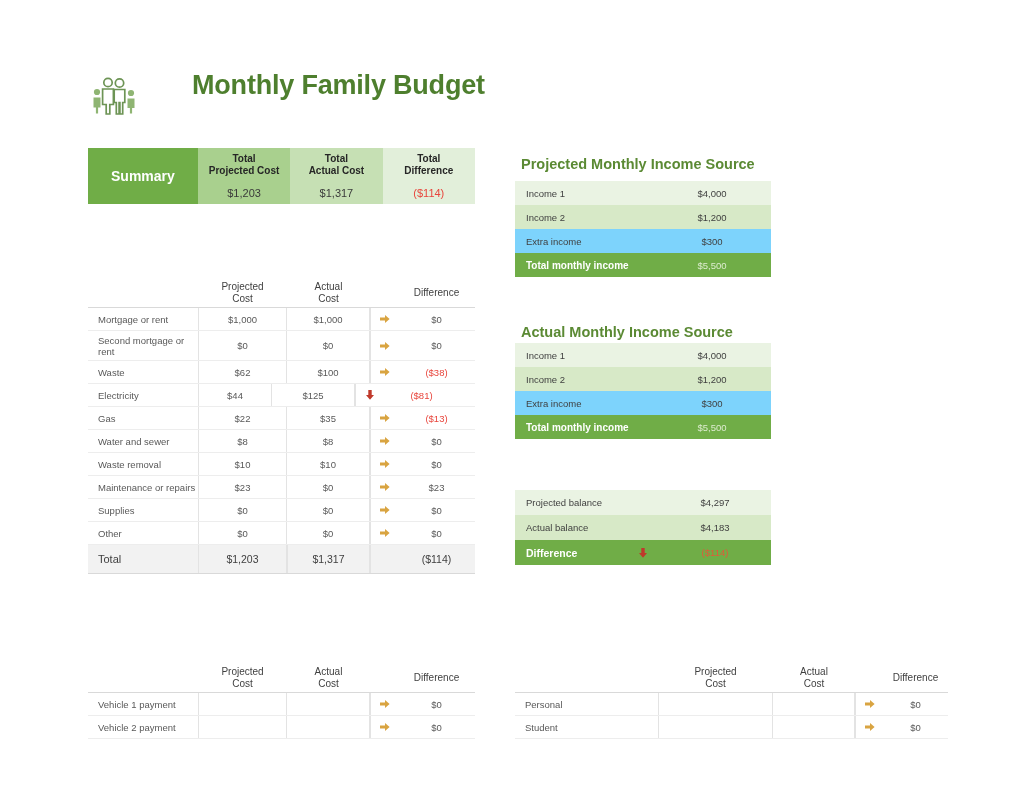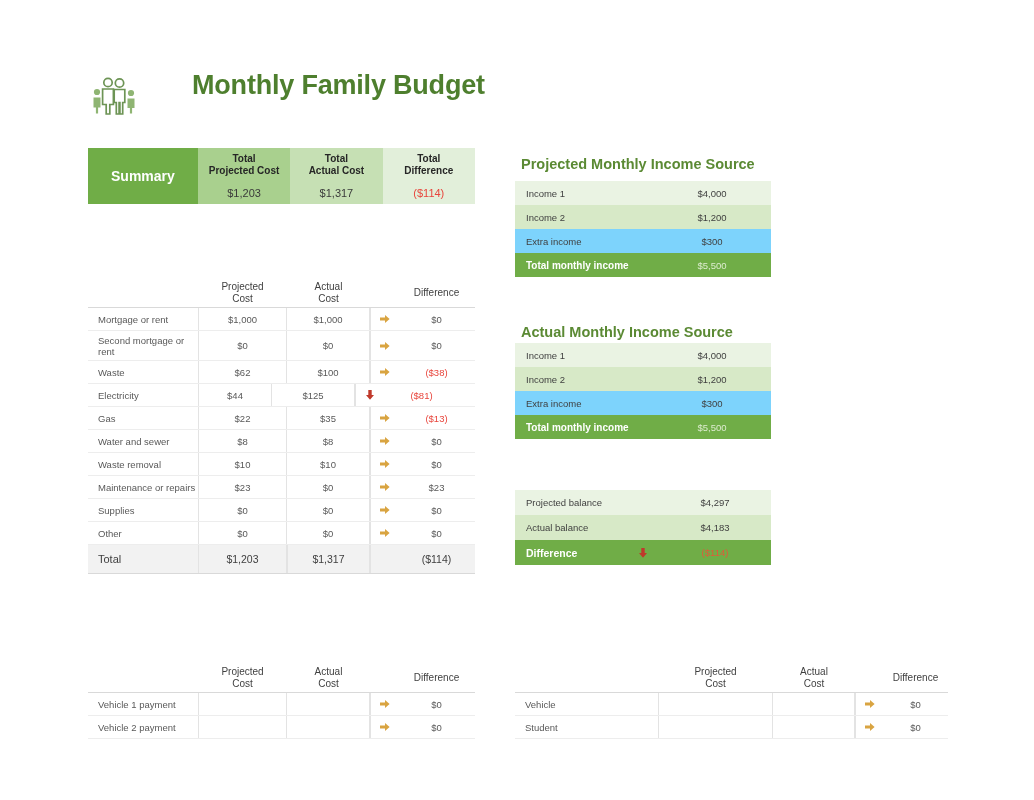--- a/index.html
+++ b/index.html
@@ -330,21 +330,21 @@
             <div>Actual</div>
             <div>Cost</div>
           </div>
         </div>
         <div class="c-icon" style="width:28px"></div>
         <div class="c-diff" style="width:65px">
           <div class="hd2">Difference</div>
         </div>
       </div>
       <div class="exp-row" style="min-height:23px">
-        <div class="c-name" style="width:143px">Vehicle</div>
+        <div class="c-name" style="width:143px">Personal</div>
         <div class="c-proj" style="width:115px"></div>
         <div class="c-act" style="width:82px"></div>
         <div class="c-icon" style="width:28px">
           <svg class="arrow" viewBox="0 0 12 12">
             <path d="M1 4.4h5V2.1l4.6 3.9L6 9.9V7.6H1z" fill="#d9a441"></path>
           </svg>
         </div>
         <div class="c-diff" style="width:65px">$0</div>
       </div>
       <div class="exp-row" style="min-height:23px">

